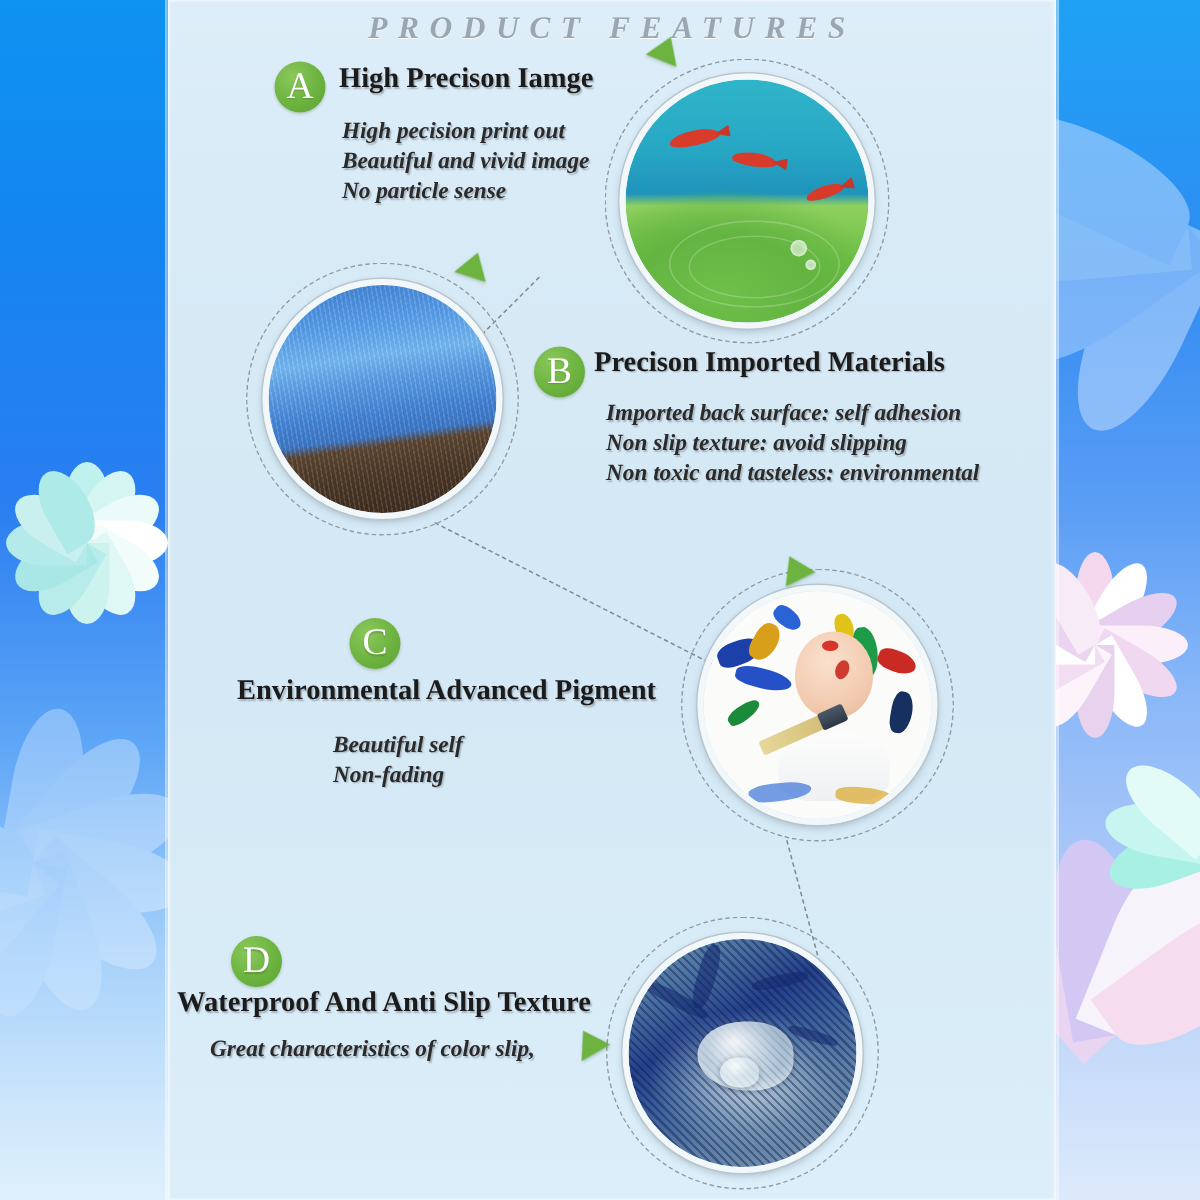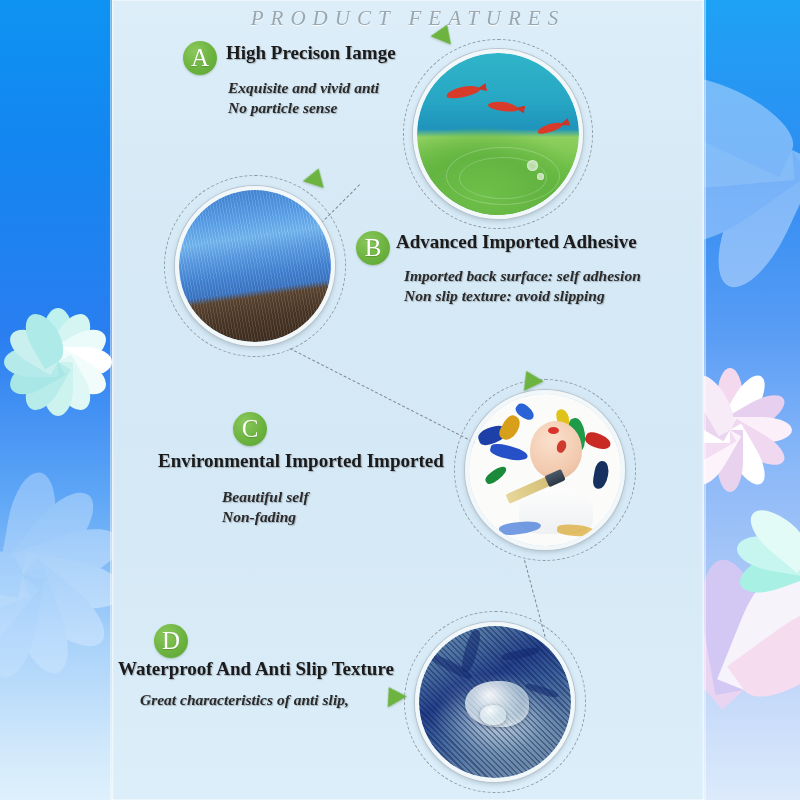--- a/index.html
+++ b/index.html
@@ -44,20 +44,21 @@
 
   
   .title {
     position: absolute; top: 6px; left: 112px; width: 592px;
     text-align: center;
     font-style: italic;
     font-size: 21px;
     letter-spacing: 7px;
     color: #9aa7b0;
     text-shadow: 0 1px 0 rgba(255,255,255,.85);
+    font-weight: bold;
   }
 
   
   .feature { position: absolute; }
   .badge {
     position: absolute;
     width: 34px; height: 34px; border-radius: 50%;
     background: radial-gradient(circle at 35% 30%, #8ac85c 0%, #6cb33f 55%, #5ba336 100%);
     color: #ffffff;
     font-size: 25px; line-height: 33px; text-align: center;
@@ -248,21 +249,22 @@
     <div class="dashline" style="left:290px; top:348px; width:225px; transform:rotate(27deg);"></div>
   </div>
   <div class="connector">
     <div class="dashline" style="left:525px; top:560px; width:110px; transform:rotate(75deg);"></div>
   </div>
 
   <div class="feature">
     <div class="badge" style="left:183px; top:41px;">A</div>
     <div class="heading" style="left:226px; top:42px;">High Precison Iamge</div>
     <div class="body-lines" style="left:228px; top:78px;">
-      <div>Exquisite and vivid anti</div>
+      <div>High pecision print out</div>
+      <div>Beautiful and vivid image</div>
       <div>No particle sense</div>
     </div>
   </div>
 
   <div class="photo-wrap" style="left:413px; top:49px;">
     <div class="dash-arc" style="left:-10px; top:-10px; width:190px; height:190px;"></div>
     <div class="photo" style="width:170px; height:170px;">
       <div class="photo-inner">
         <div class="img-a"></div>
         <div class="ripple" style="left:18%; top:58%; width:70%; height:36%;"></div>
@@ -283,30 +285,31 @@
       <div class="photo-inner">
         <div class="img-b"></div>
         <div class="weave"></div>
       </div>
     </div>
     <div class="arrow" style="left:130px; top:-18px; transform:rotate(18deg);"></div>
   </div>
 
   <div class="feature">
     <div class="badge" style="left:356px; top:231px;">B</div>
-    <div class="heading" style="left:396px; top:231px;">Advanced Imported Adhesive</div>
+    <div class="heading" style="left:396px; top:231px;">Precison Imported Materials</div>
     <div class="body-lines" style="left:404px; top:266px;">
       <div>Imported back surface: self adhesion</div>
       <div>Non slip texture: avoid slipping</div>
+      <div>Non toxic and tasteless: environmental</div>
     </div>
   </div>
 
   <div class="feature">
     <div class="badge" style="left:233px; top:412px;">C</div>
-    <div class="heading" style="left:158px; top:450px;">Environmental Imported Imported</div>
+    <div class="heading" style="left:158px; top:450px;">Environmental Advanced Pigment</div>
     <div class="body-lines" style="left:222px; top:487px;">
       <div>Beautiful self</div>
       <div>Non-fading</div>
     </div>
   </div>
 
   <div class="photo-wrap" style="left:465px; top:390px;">
     <div class="dash-arc" style="left:-11px; top:-11px; width:182px; height:182px;"></div>
     <div class="photo" style="width:160px; height:160px;">
       <div class="photo-inner">
@@ -329,21 +332,21 @@
         <div class="splat" style="left:58%; top:86%; width:38px; height:11px; background:#d8a01a; transform:rotate(5deg); opacity:.65;"></div>
       </div>
     </div>
     <div class="arrow" style="left:54px; top:-20px; transform:rotate(-26deg);"></div>
   </div>
 
   <div class="feature">
     <div class="badge" style="left:154px; top:624px;">D</div>
     <div class="heading" style="left:118px; top:658px;">Waterproof And Anti Slip Texture</div>
     <div class="body-lines" style="left:140px; top:690px;">
-      <div>Great characteristics of anti slip,</div>
+      <div>Great characteristics of color slip,</div>
     </div>
   </div>
 
   <div class="photo-wrap" style="left:415px; top:622px;">
     <div class="dash-arc" style="left:-11px; top:-11px; width:182px; height:182px;"></div>
     <div class="photo" style="width:160px; height:160px;">
       <div class="photo-inner">
         <div class="img-d"></div>
         <div class="hatch"></div>
         <div class="streak" style="left:30%; top:2%;  width:12px; height:44px; transform:rotate(16deg);"></div>

